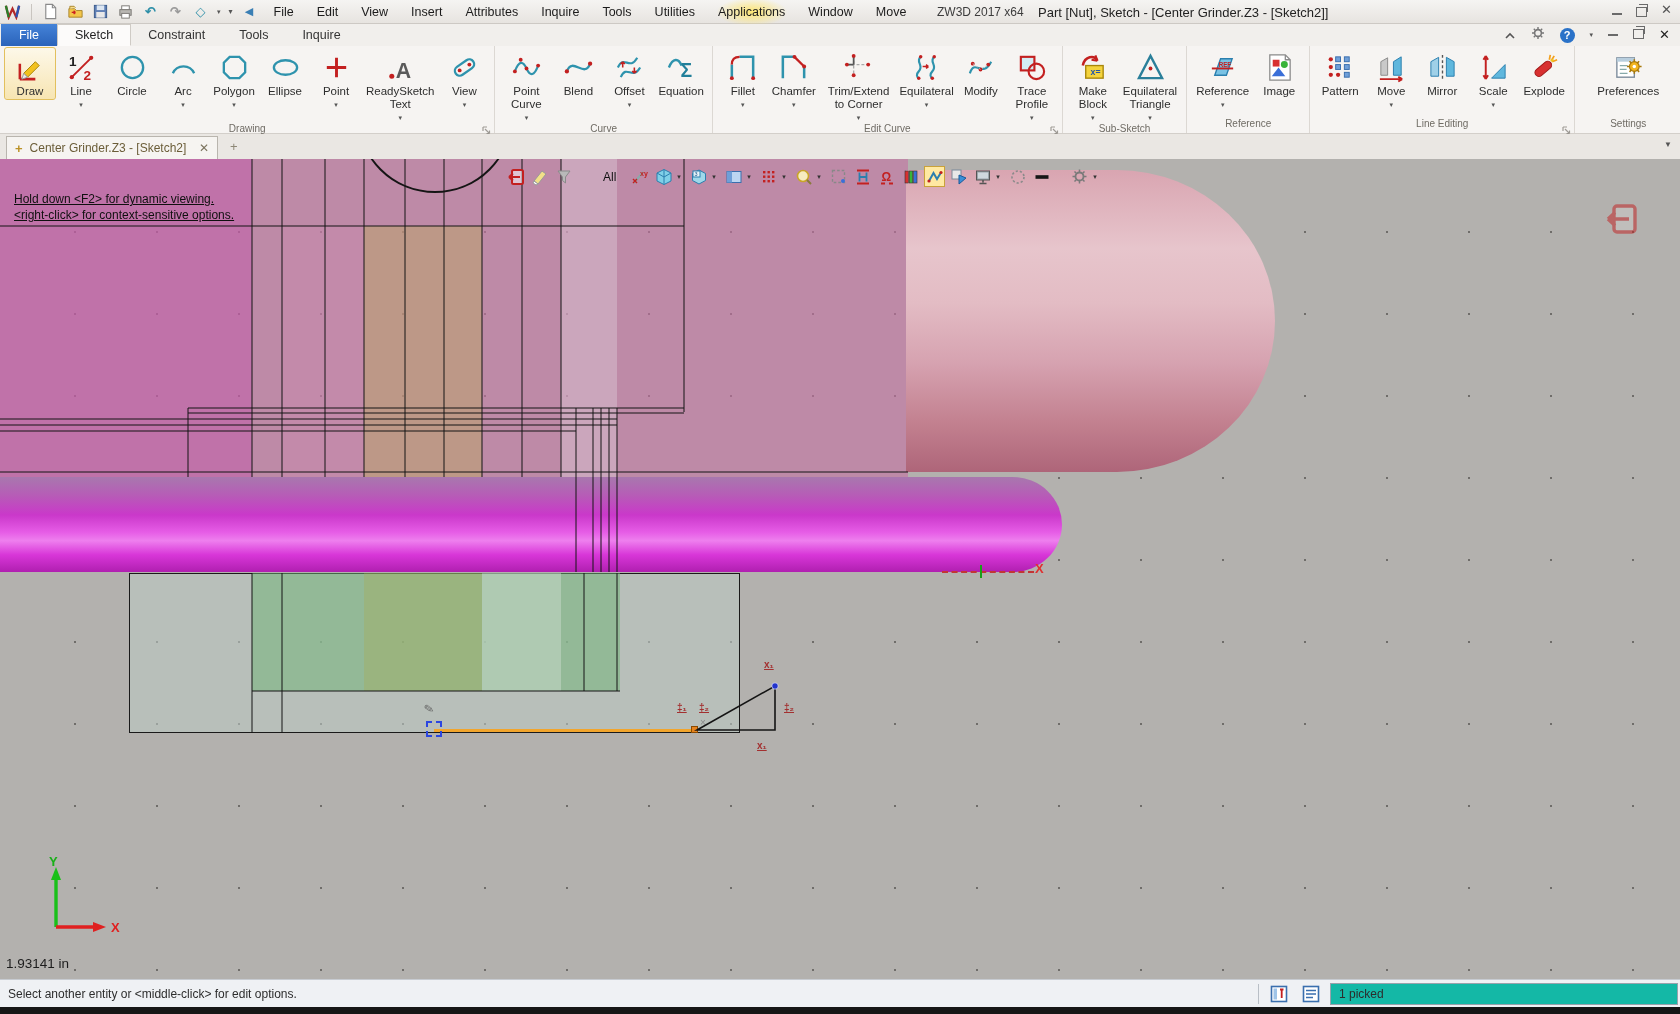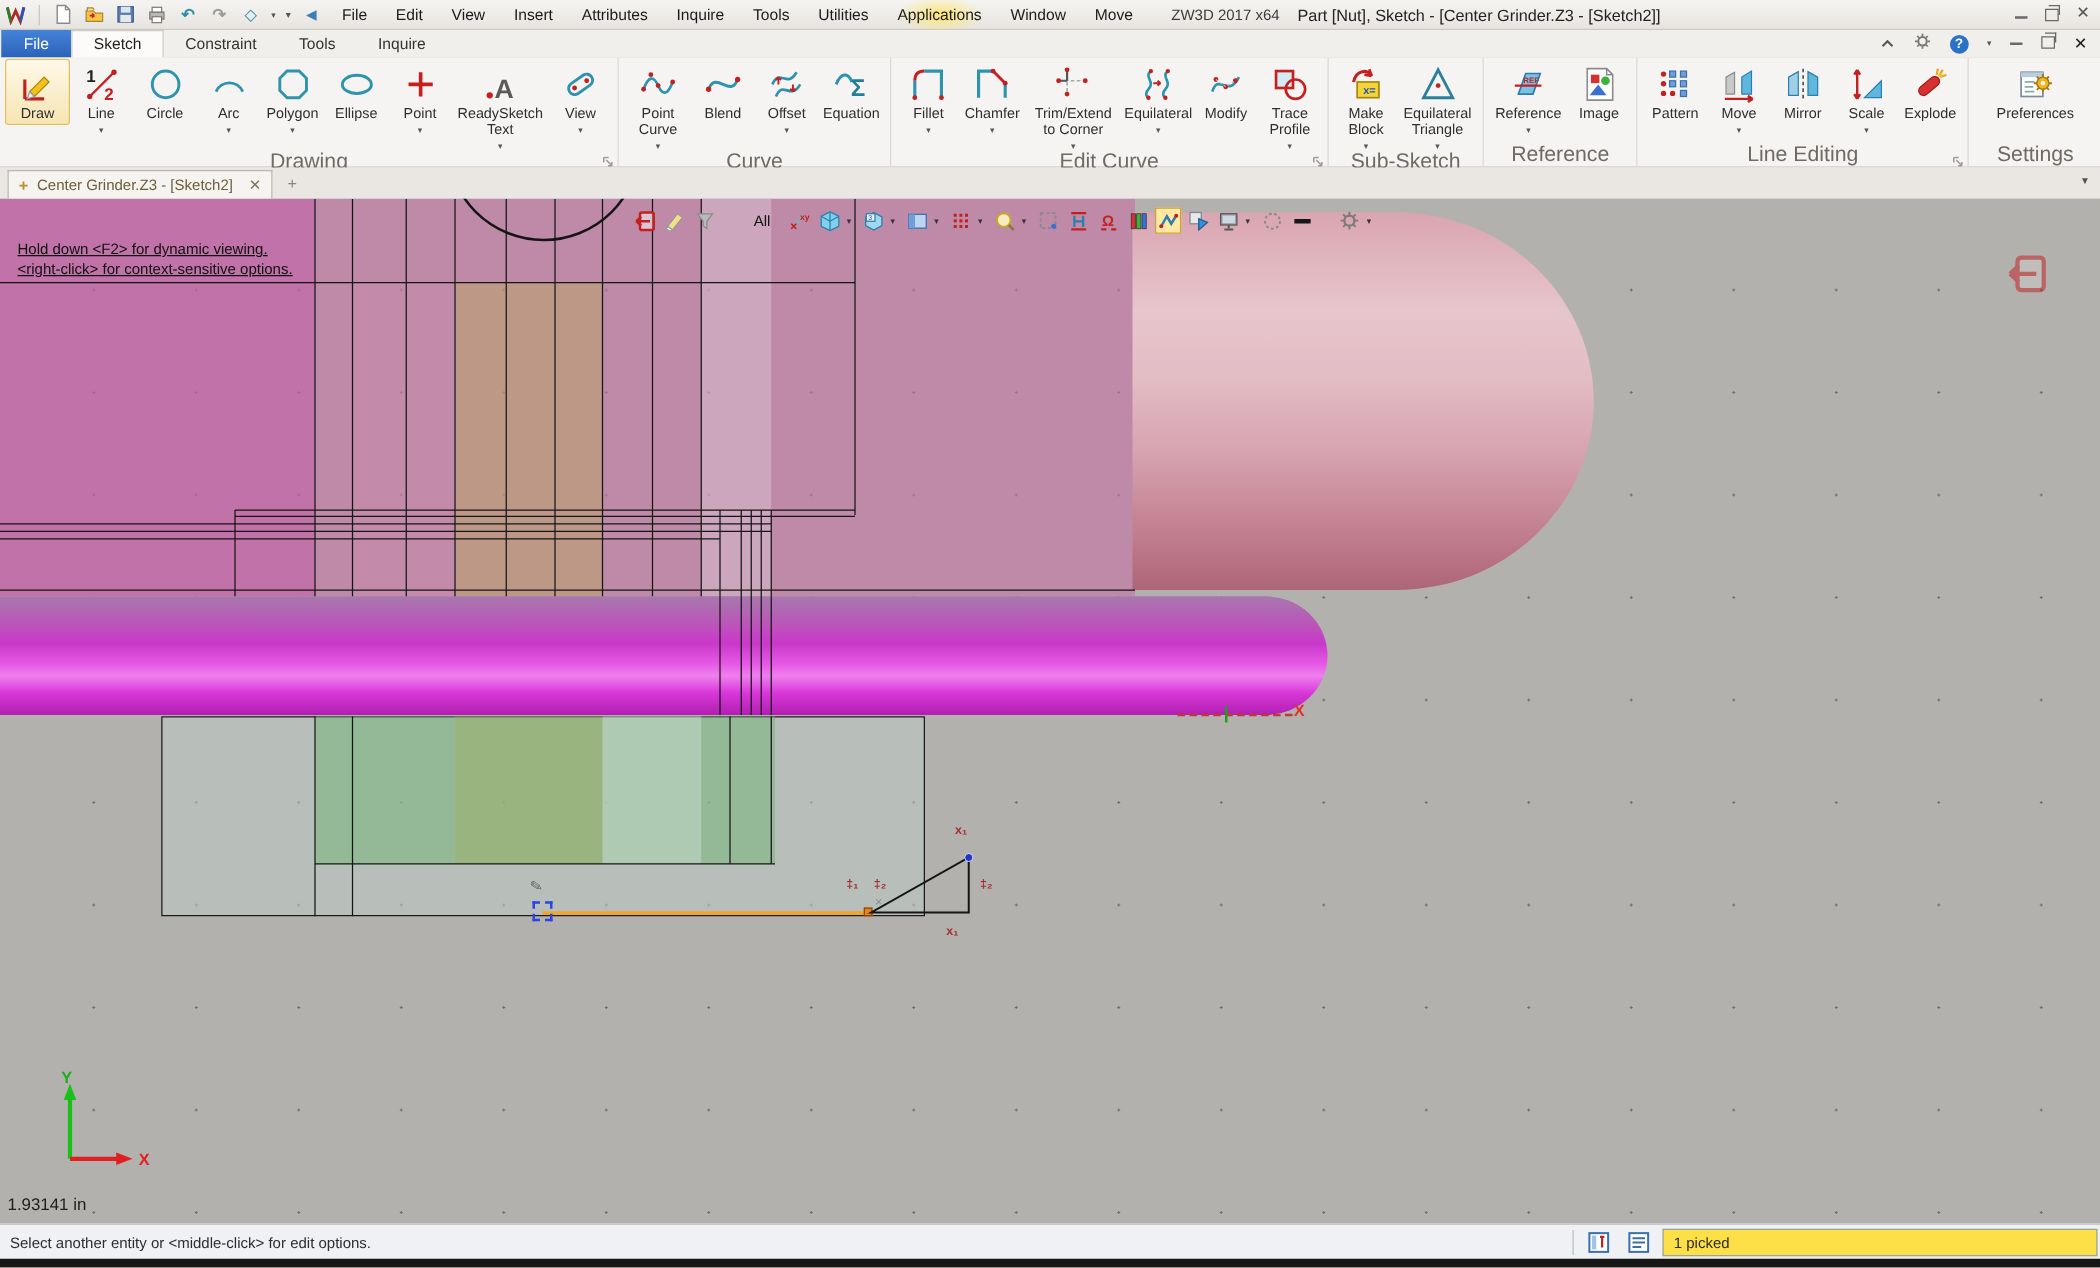--- a/index.html
+++ b/index.html
@@ -42,21 +42,21 @@
   .rgroup{position:relative;display:flex;flex-direction:column;border-right:1px solid #dcd8d3;padding:2px 5px 0 5px;}
   .rbtns{display:flex;flex:1;align-items:flex-start;gap:1px;}
   .rbtn{display:flex;flex-direction:column;align-items:center;min-width:42px;padding:1px 4px;border-radius:2px;}
   .rbtn.active{background:linear-gradient(#fdf8e9,#f7e5b2);outline:1px solid #e2c05e;}
   .ricon{height:36px;display:flex;align-items:center;justify-content:center;}
   .ricon svg{width:31px;height:31px;}
   .rlabel{font-size:11.5px;color:#2e2e2e;text-align:center;line-height:1.15;max-width:78px;}
   .rlabel.w2{max-width:46px;}
   .rcaret{height:9px;line-height:8px;}
   .rcaret::after{content:"▾";font-size:7px;color:#555;}
-  .rglabel{text-align:center;font-size:17px;color:#6f6b64;height:17px;line-height:16px;}
+  .rglabel{text-align:center;font-size:10px;color:#6f6b64;height:17px;line-height:16px;}
   .rlauncher{position:absolute;right:3px;bottom:3px;width:9px;height:9px;opacity:.8;}
   
   .tabbar{position:absolute;left:0;top:134px;width:1680px;height:25px;background:#eae7e3;border-bottom:1px solid #c9c5bf;}
   .doc-tab{position:absolute;left:6px;top:2px;width:212px;height:23px;background:#f6f4f1;
     border:1px solid #b9b5ae;border-bottom:none;display:flex;align-items:center;gap:7px;
     padding:0 8px;font-size:12px;color:#6b5d38;box-sizing:border-box;}
   .tab-plus{color:#bb9227;font-weight:bold;font-size:13px;}
   .tab-close{color:#7c745f;font-size:12px;margin-left:auto;}
   .newtab{position:absolute;left:230px;top:5px;font-size:13px;color:#8d8776;}
   .tab-chevron{position:absolute;right:8px;top:6px;font-size:8px;color:#555;}
@@ -69,33 +69,33 @@
     background:linear-gradient(180deg,#d9a5b1 0%,#e7c5cc 26%,#e3bcc4 44%,#d6a2b0 64%,#c2808f 84%,#ae6579 100%);}
   .magenta{left:0;top:318px;width:1062px;height:95px;border-radius:0 50px 50px 0/0 48px 48px 0;
     background:linear-gradient(180deg,#a878ae 0%,#b75bb7 20%,#ca38ca 40%,#e65ce6 58%,#ee7fee 67%,#d836d8 82%,#b01fb0 100%);}
   .hint{position:absolute;left:14px;font-size:12px;color:#101010;text-decoration:underline;}
   .arc-circle{position:absolute;left:357px;top:-122px;width:152px;height:152px;border:2px solid #151515;border-radius:50%;}
   .dtoolbar{position:absolute;left:505px;top:6px;display:flex;align-items:center;gap:3px;height:23px;}
   .dt{width:21px;height:21px;display:flex;align-items:center;justify-content:center;}
   .dt.active{background:#ffe9a2;border:1px solid #c9a23a;box-sizing:border-box;}
   .dt-caret{font-size:7px;color:#333;width:8px;}
   .dt-all{font-size:12px;color:#111;margin:0 10px 0 26px;}
-  .con{position:absolute;font-size:10px;color:#a33030;font-weight:bold;}
+  .con{position:absolute;font-size:10px;color:#a33030;font-weight:bold;text-decoration:underline;}
   .exit-big{position:absolute;left:1604px;top:44px;opacity:.55;}
   .coord{position:absolute;left:6px;top:797px;font-size:13.5px;color:#1d1d1d;}
   .axisline{position:absolute;left:942px;top:412px;width:92px;border-top:2px dashed #c23535;}
   .axis-x{position:absolute;left:1035px;top:402px;color:#e03030;font-weight:bold;font-size:13px;}
   .axis-tick{position:absolute;left:980px;top:406px;width:2px;height:13px;background:#18a018;}
   
   .statusbar{position:absolute;left:0;top:979px;width:1680px;height:28px;background:#eff1f4;
     border-top:1px solid #c7cbd1;font-size:12px;color:#2d2d2d;}
   .sb-msg{position:absolute;left:8px;top:7px;}
   .sb-sep{position:absolute;left:1258px;top:4px;width:1px;height:20px;background:#b9bfc6;}
   .sb-icon{position:absolute;top:5px;width:18px;height:18px;}
-  .picked-box{position:absolute;left:1330px;top:3px;width:338px;height:20px;background:#fde047;
+  .picked-box{position:absolute;left:1330px;top:3px;width:338px;height:20px;background:#14b8a6;
     border:1px solid #98a2ac;display:flex;align-items:center;padding-left:8px;}
   .blackstrip{position:absolute;left:0;top:1007px;width:1680px;height:7px;background:#161616;}
 </style>
 </head>
 <body>
 
 <div class="app">
 
   <div class="titlebar">
     <div class="qat">

